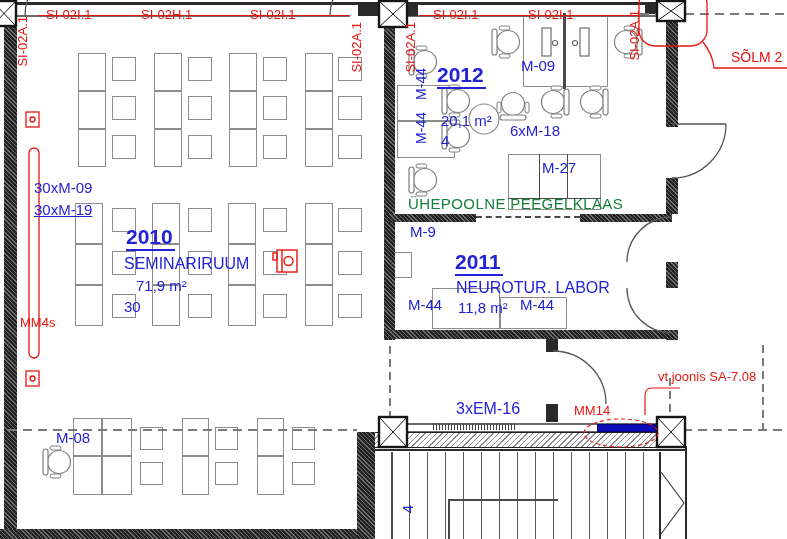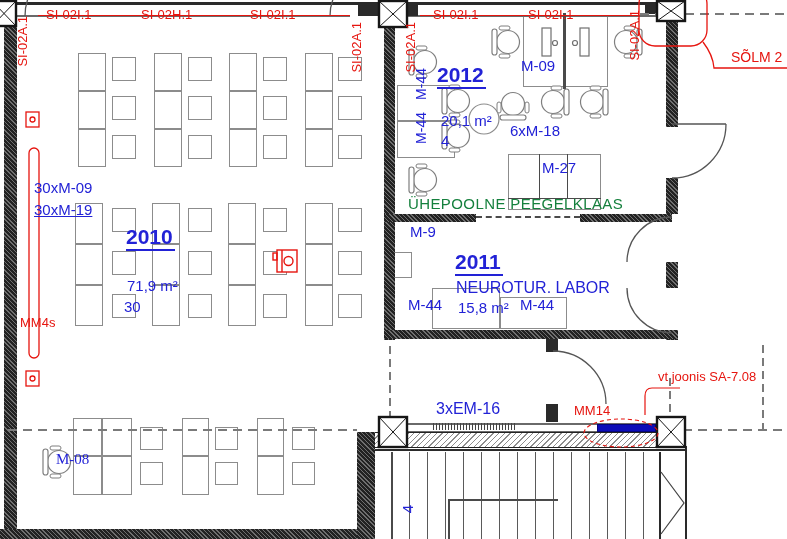--- a/index.html
+++ b/index.html
@@ -259,42 +259,43 @@
   <div class="t red fs13 vtext" style="left:628px;top:10px;">SI-02A.1</div>
 
   <div class="t red fs14" style="left:731px;top:50px;">SÕLM 2</div>
   <div class="t red fs13" style="left:20px;top:316px;">MM4s</div>
   <div class="t red fs13" style="left:574px;top:404px;">MM14</div>
   <div class="t red fs13" style="left:658px;top:370px;">vt joonis SA-7.08</div>
 
   <div class="t blue fs15" style="left:34px;top:180px;">30xM-09</div>
   <div class="t blue fs15" style="left:34px;top:202px;text-decoration:underline;">30xM-19</div>
   <div class="t blue rnum" style="left:126px;top:226px;">2010</div>
-  <div class="t blue fs15" style="left:127px;top:278px;">71,9 m²</div>
+  <div class="t blue fs16" style="left:124px;top:256px;">SEMINARIRUUM</div>
+  <div class="t blue fs15" style="left:136px;top:278px;">71,9 m²</div>
   <div class="t blue fs15" style="left:124px;top:299px;">30</div>
-  <div class="t blue fs15" style="left:56px;top:452px;font-family:Liberation Serif, serif;">M-08</div>
+  <div class="t blue fs15" style="left:56px;top:430px;">M-08</div>
 
   <div class="t blue rnum" style="left:437px;top:64px;">2012</div>
   <div class="t blue fs15" style="left:441px;top:113px;">20,1 m²</div>
   <div class="t blue fs15" style="left:441px;top:133px;">4</div>
   <div class="t blue fs14 vtext" style="left:414px;top:68px;">M-44</div>
   <div class="t blue fs14 vtext" style="left:414px;top:112px;">M-44</div>
   <div class="t blue fs15" style="left:521px;top:58px;">M-09</div>
   <div class="t blue fs15" style="left:510px;top:123px;">6xM-18</div>
   <div class="t blue fs15" style="left:542px;top:160px;">M-27</div>
   <div class="t dark fs15" style="left:408px;top:196px;letter-spacing:.4px;">ÜHEPOOLNE PEEGELKLAAS</div>
 
   <div class="t blue fs15" style="left:410px;top:224px;">M-9</div>
   <div class="t blue rnum" style="left:455px;top:251px;">2011</div>
   <div class="t blue fs16" style="left:456px;top:280px;">NEUROTUR. LABOR</div>
-  <div class="t blue fs15" style="left:458px;top:300px;">15,8 m²</div>
+  <div class="t blue fs15" style="left:458px;top:300px;">11,8 m²</div>
   <div class="t blue fs15" style="left:408px;top:297px;">M-44</div>
   <div class="t blue fs15" style="left:520px;top:297px;">M-44</div>
 
-  <div class="t blue fs16" style="left:436px;top:401px;">3xEM-16</div>
+  <div class="t blue fs16" style="left:456px;top:401px;">3xEM-16</div>
   <div class="t blue fs15 vtext" style="left:400px;top:505px;">4</div>
 <div class="abs desk" style="left: 78px; top: 53px; width: 28px; height: 38px;"></div>
     <div class="abs desk" style="left: 78px; top: 91px; width: 28px; height: 38px;"></div>
     <div class="abs desk" style="left: 78px; top: 129px; width: 28px; height: 38px;"></div>
     <div class="abs desk" style="left: 154px; top: 53px; width: 28px; height: 38px;"></div>
     <div class="abs desk" style="left: 154px; top: 91px; width: 28px; height: 38px;"></div>
     <div class="abs desk" style="left: 154px; top: 129px; width: 28px; height: 38px;"></div>
     <div class="abs desk" style="left: 229px; top: 53px; width: 28px; height: 38px;"></div>
     <div class="abs desk" style="left: 229px; top: 91px; width: 28px; height: 38px;"></div>
     <div class="abs desk" style="left: 229px; top: 129px; width: 28px; height: 38px;"></div>

